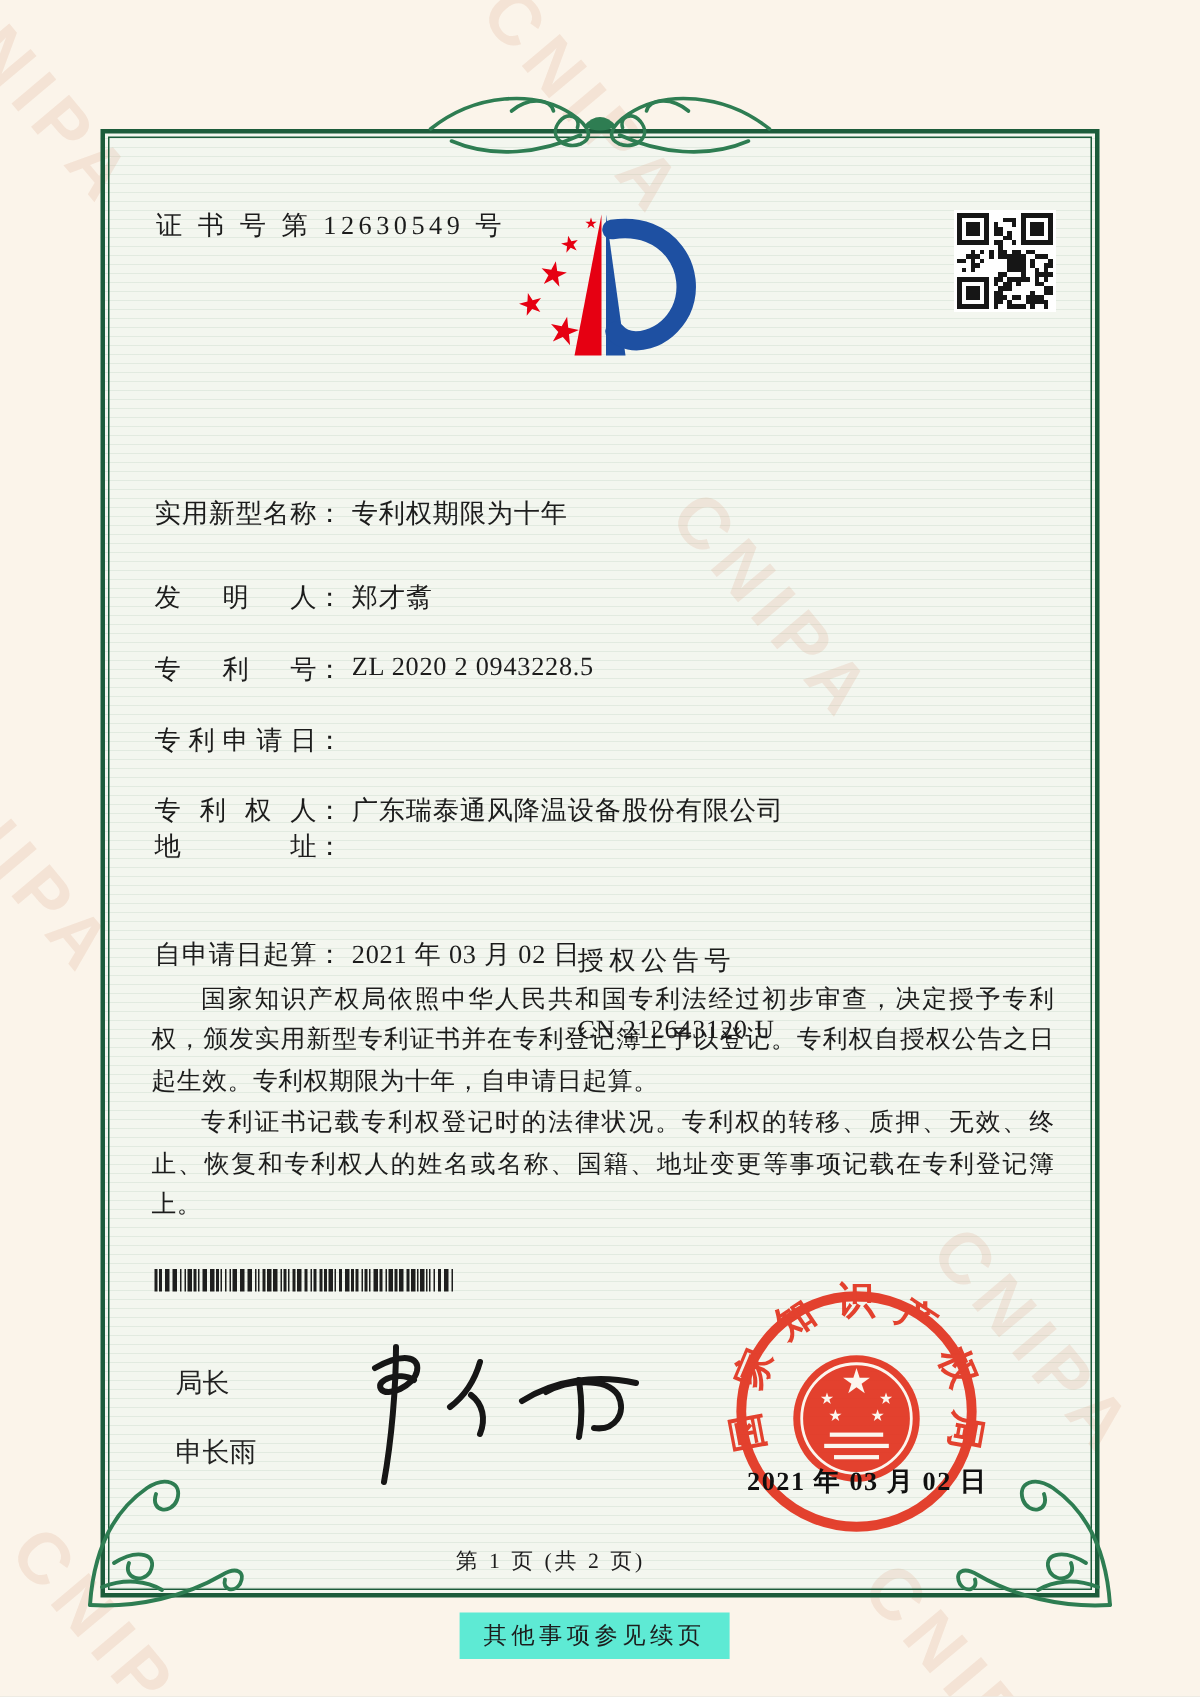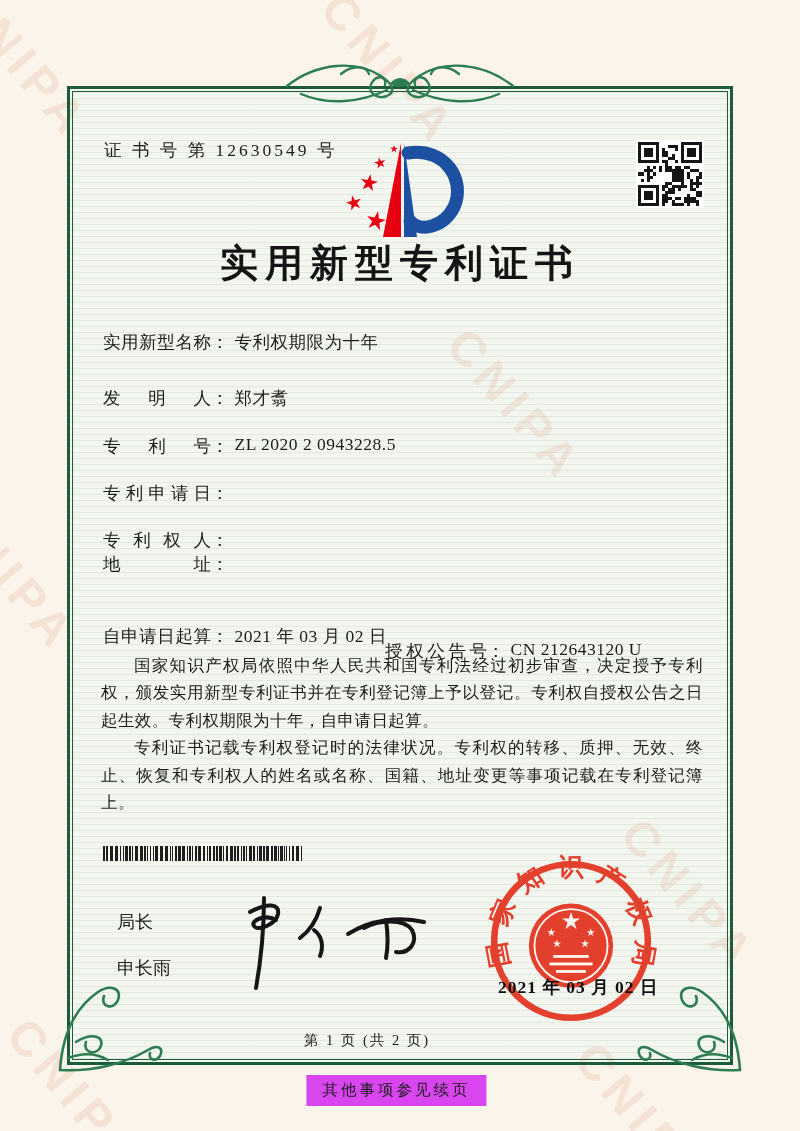--- a/index.html
+++ b/index.html
@@ -28,39 +28,39 @@
   #qr{left:636px;top:140px;width:64px;height:64px;background:#fff;padding:2px;}
   #title{left:0;top:238px;width:800px;text-align:center;font-size:38px;font-weight:bold;
          letter-spacing:7px;color:#141414;}
 
   .field-row{left:103px;width:620px;font-size:17.5px;display:flex;align-items:flex-start;}
   .f-label{display:inline-block;width:108px;text-align:justify;text-align-last:justify;flex:none;}
   .f-colon{flex:none;margin-right:6px;}
   .f-value{letter-spacing:0.5px;}
   #row-address .f-value{width:492px;line-height:1.55;}
   #row-grant{width:640px;}
-  #grant-no-group{position:absolute;left:282px;top:15px;display:flex;}
+  #grant-no-group{position:absolute;left:282px;top:4px;display:flex;flex-direction:column;}
   #grant-no-group .f-label{width:102px;}
 
   #paragraphs{left:101px;top:652px;width:602px;font-size:16.5px;line-height:1.66;
               text-align:justify;letter-spacing:0.4px;}
   #paragraphs p{margin:0;text-indent:2em;}
 
   #barcode{left:103px;top:846px;width:206px;height:15px;display:flex;align-items:stretch;}
   #barcode span{display:block;background:#1e1e1e;height:100%;}
 
   #sig-title{left:117px;top:910px;font-size:18px;font-family:"Liberation Sans","DejaVu Sans",sans-serif;color:#222;}
   #sig-name{left:117px;top:956px;font-size:18px;font-family:"Liberation Sans","DejaVu Sans",sans-serif;color:#222;}
   #sig-script{left:228px;top:890px;}
 
   #seal{left:482px;top:852px;width:178px;height:178px;z-index:5;}
   #seal-date{left:498px;top:975px;font-size:17.5px;font-weight:bold;letter-spacing:1px;color:#101010;z-index:6;}
 
   #page-info{left:0;top:1031px;width:734px;text-align:center;font-size:14.5px;letter-spacing:2px;}
-  #cont-note{left:50%;top:1075px;transform:translateX(-52%);background:#d946ef;
+  #cont-note{left:50%;top:1075px;transform:translateX(-52%);background:#5eead4;
              padding:5px 16px;font-size:15.5px;letter-spacing:3px;z-index:4;}
 </style>
 </head>
 <body>
 
 <div id="page">
 
   <div class="wm" style="left:-15px;top:-25px">CNIPA</div>
   <div class="wm" style="left:352px;top:-18px">CNIPA</div>
   <div class="wm" style="left:478px;top:318px">CNIPA</div>
@@ -335,21 +335,20 @@
         <rect x="19" y="19" width="1" height="1" fill="#161616"></rect>
         <rect x="8" y="20" width="1" height="1" fill="#161616"></rect>
         <rect x="11" y="20" width="1" height="1" fill="#161616"></rect>
         <rect x="12" y="20" width="1" height="1" fill="#161616"></rect>
         <rect x="13" y="20" width="1" height="1" fill="#161616"></rect>
         <rect x="14" y="20" width="1" height="1" fill="#161616"></rect>
         <rect x="16" y="20" width="1" height="1" fill="#161616"></rect>
         <rect x="19" y="20" width="1" height="1" fill="#161616"></rect>
       </svg></div>
 
-  <div class="content" id="title">实用新型专利证书</div>
 
   <div class="content field-row" style="top:330px">
     <span class="f-label">实用新型名称</span>
       <span class="f-colon">：</span>
     <span class="f-value">专利权期限为十年</span>
   </div>
   <div class="content field-row" style="top:386px">
     <span class="f-label">发明人</span>
       <span class="f-colon">：</span>
     <span class="f-value">郑才翥</span>
@@ -359,20 +358,21 @@
       <span class="f-colon">：</span>
     <span class="f-value">ZL 2020 2 0943228.5</span>
   </div>
   <div class="content field-row" style="top:481px">
     <span class="f-label">专利申请日</span>
       <span class="f-colon">：</span>
   </div>
   <div class="content field-row" style="top:528px">
     <span class="f-label">专利权人</span>
       <span class="f-colon">：</span>
+    <span class="f-value">广东瑞泰通风降温设备股份有限公司</span>
   </div>
   <div class="content field-row" id="row-address" style="top:552px">
     <span class="f-label">地址</span>
       <span class="f-colon">：</span>
   </div>
   <div class="content field-row" id="row-grant" style="top:624px;position:absolute">
     <span class="f-label">自申请日起算</span>
       <span class="f-colon">：</span>
     <span class="f-value">2021 年 03 月 02 日</span>
     <span id="grant-no-group">

